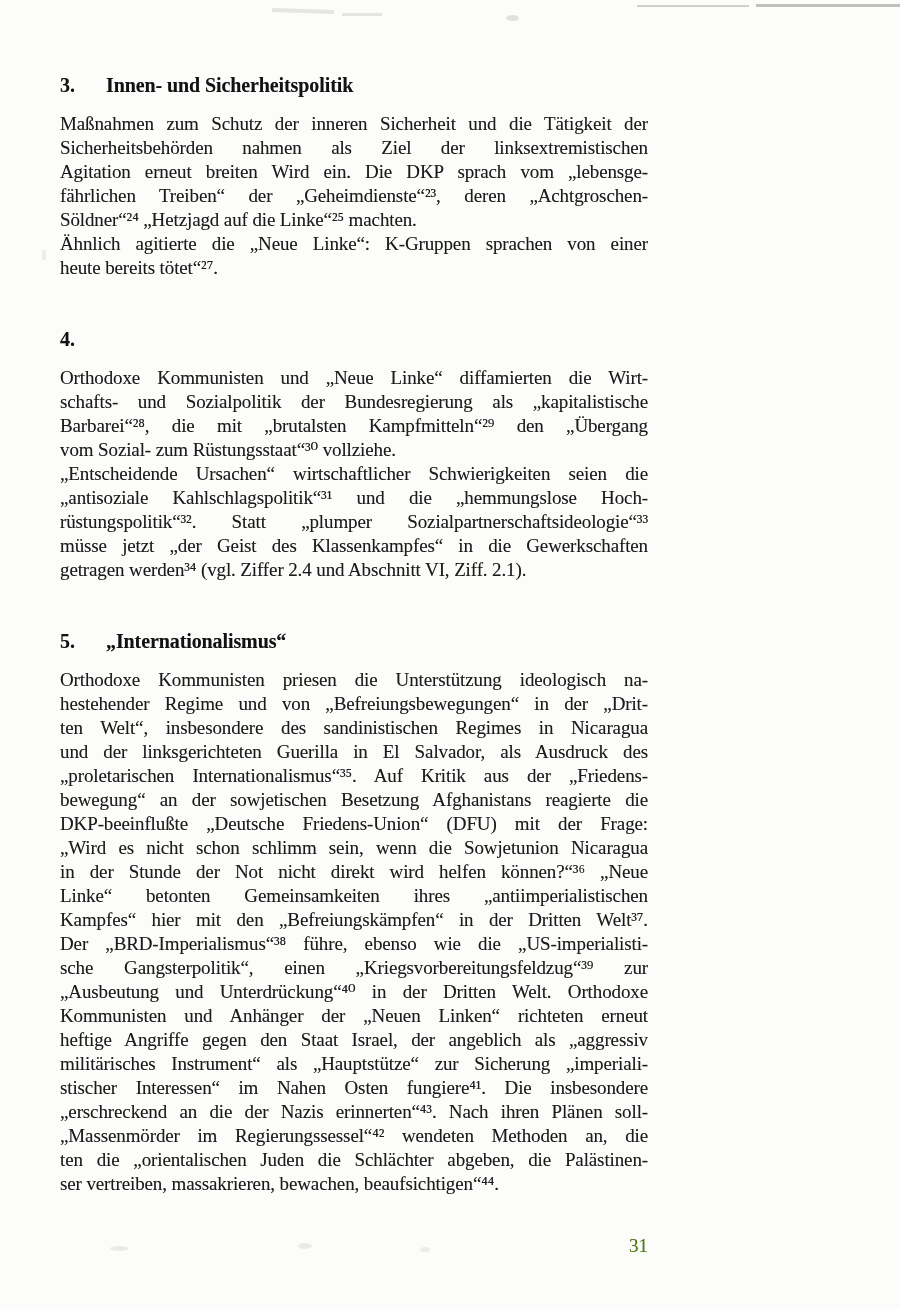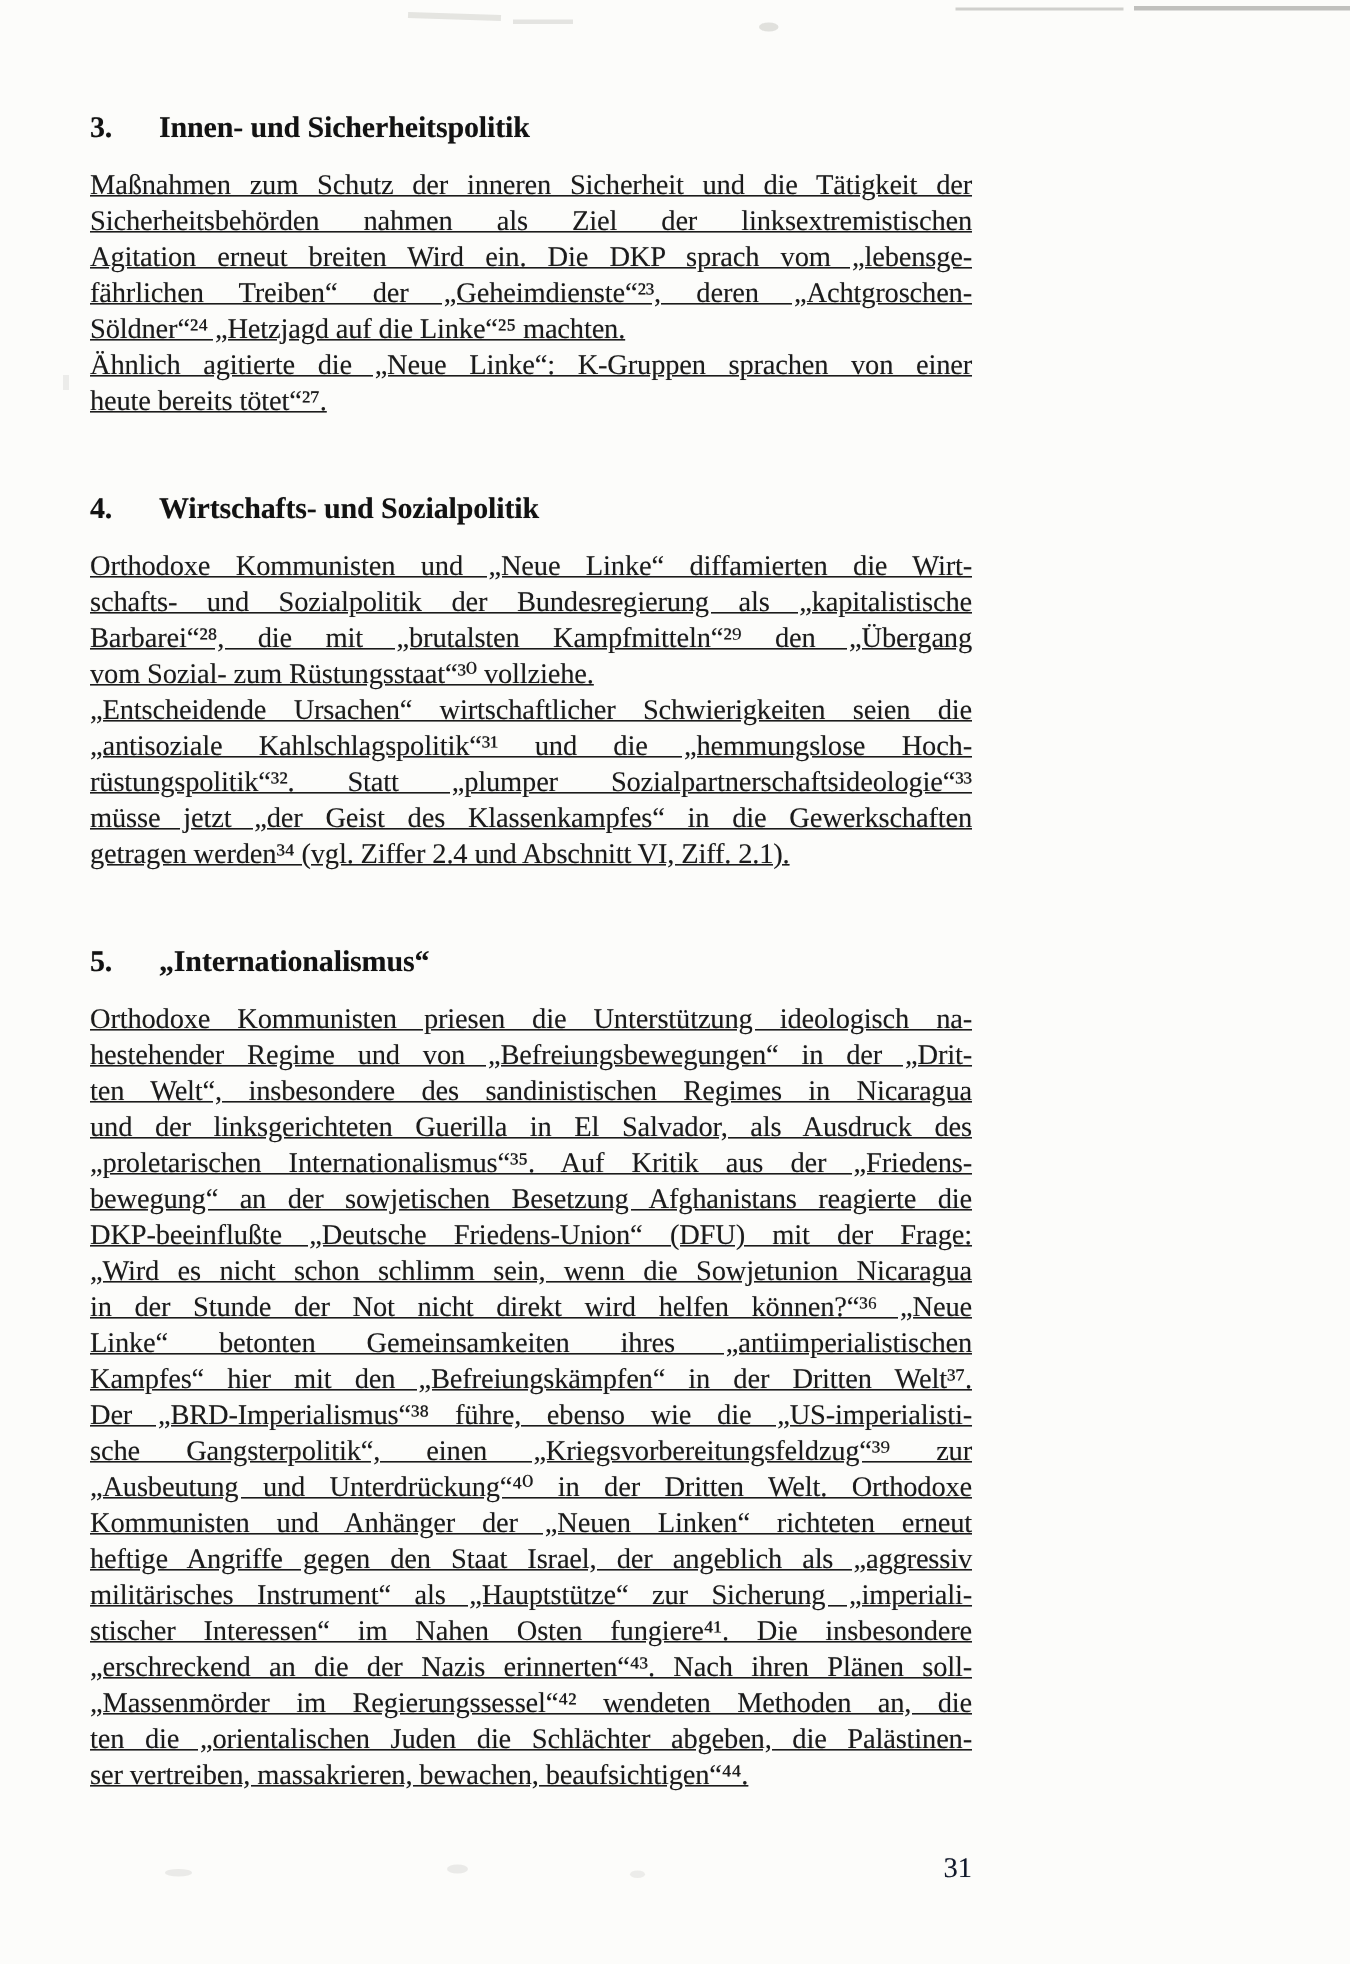--- a/index.html
+++ b/index.html
@@ -7,25 +7,25 @@
     position:relative;width:900px;height:1309px;background:#fcfcfa;
     font-family:"Liberation Serif","DejaVu Serif",serif;color:#1b1b1b;overflow:hidden;
   }
   .content{position:absolute;left:60px;top:0;width:588px;text-shadow:0 0 .5px rgba(25,25,25,.38);}
   .section{margin-top:46px;}
   .section:first-child{margin-top:72px;}
   .heading{display:flex;font-weight:bold;font-size:20px;line-height:26px;color:#121212;letter-spacing:-0.1px;}
   .heading .num{width:46px;flex:none;}
   .heading + .para{margin-top:14px;}
   .section-5 .heading + .para{}
-  .para{font-size:19px;line-height:24px;letter-spacing:-0.12px;text-decoration:underline;}
+  .para{font-size:19px;line-height:24px;letter-spacing:-0.12px;}
   .line{text-align:justify;text-align-last:justify;text-justify:inter-word;white-space:normal;}
   .line.last{text-align-last:left;}
   .page-number{position:absolute;top:1235px;left:60px;width:588px;text-align:right;
-    font-size:19px;color:#0f172a;text-shadow:0 0 .5px rgba(25,25,25,.38);}
+    font-size:19px;color:#4d7c0f;text-shadow:0 0 .5px rgba(25,25,25,.38);}
   .artifact{position:absolute;pointer-events:none;}
 </style>
 </head>
 <body>
 
 <div class="page">
 
   <div class="artifact" style="left:637px;top:5px;width:112px;height:2px;background:#cfcfcc;"></div>
   <div class="artifact" style="left:756px;top:4px;width:144px;height:3px;background:#c0c0bd;"></div>
   <div class="artifact" style="left:272px;top:9px;width:62px;height:4px;background:#dededb;transform:rotate(2deg);opacity:.8;"></div>
@@ -50,21 +50,20 @@
           <div class="line last">Söldner“²⁴ „Hetzjagd auf die Linke“²⁵ machten.</div>
         </div>
         <div class="para">
           <div class="line">Ähnlich agitierte die „Neue Linke“: K-Gruppen sprachen von einer</div>
           <div class="line last">heute bereits tötet“²⁷.</div>
         </div>
       </section>
       <section class="section section-4">
         <h2 class="heading" style="margin: 0px;">
           <span class="num">4.</span>
-          <span class="title">Wirtschafts- und Sozialpolitik</span>
         </h2>
         <div class="para">
           <div class="line">Orthodoxe Kommunisten und „Neue Linke“ diffamierten die Wirt-</div>
           <div class="line">schafts- und Sozialpolitik der Bundesregierung als „kapitalistische</div>
           <div class="line">Barbarei“²⁸, die mit „brutalsten Kampfmitteln“²⁹ den „Übergang</div>
           <div class="line last">vom Sozial- zum Rüstungsstaat“³⁰ vollziehe.</div>
         </div>
         <div class="para">
           <div class="line">„Entscheidende Ursachen“ wirtschaftlicher Schwierigkeiten seien die</div>
           <div class="line">„antisoziale Kahlschlagspolitik“³¹ und die „hemmungslose Hoch-</div>

